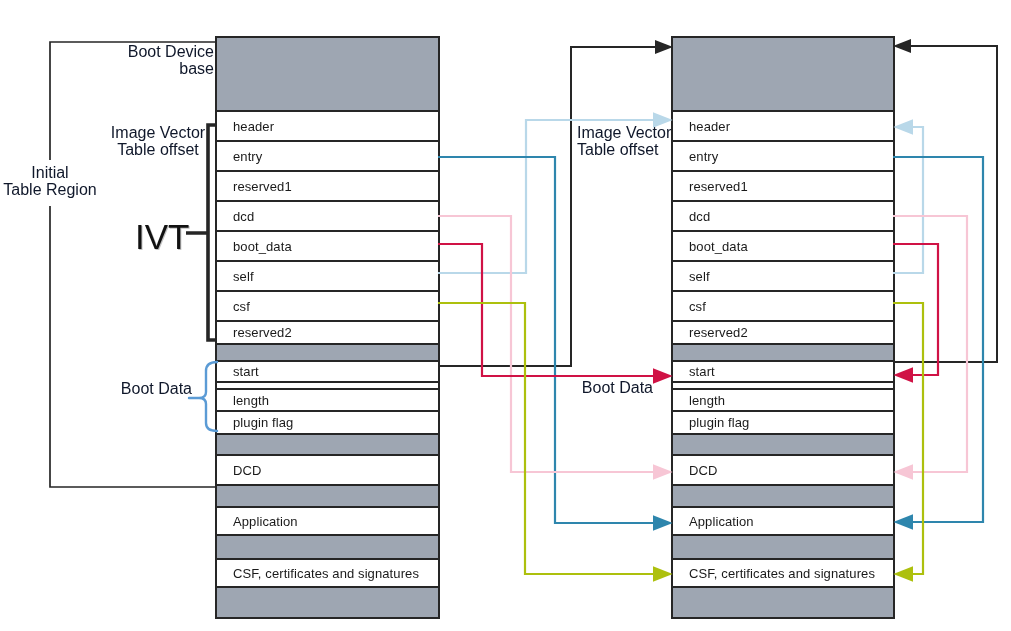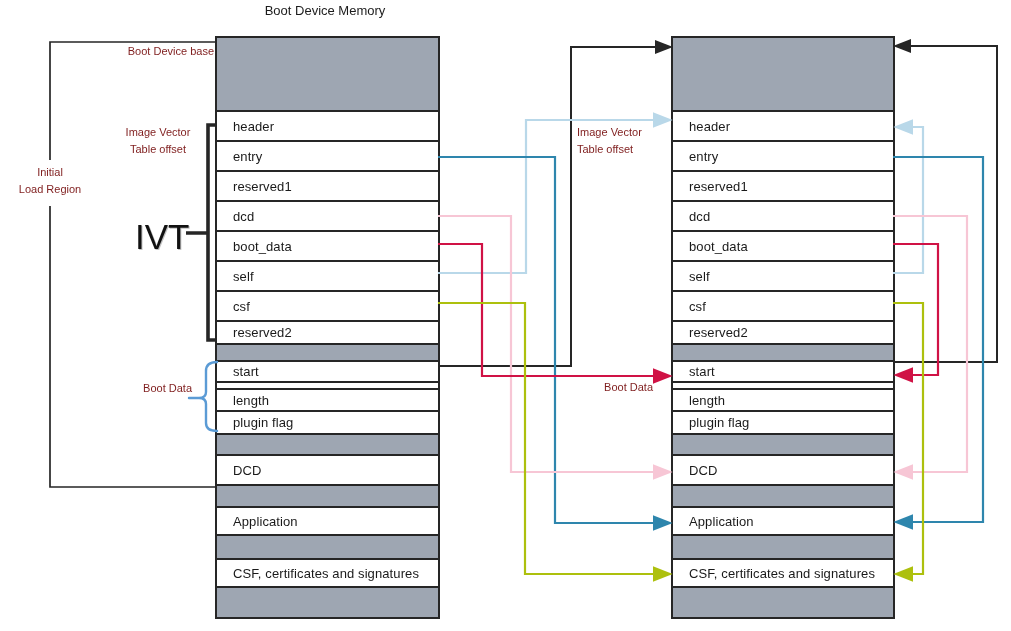--- a/index.html
+++ b/index.html
@@ -17,33 +17,32 @@
     display:flex;flex-direction:column;
   }
   .mrow{box-sizing:border-box;border-bottom:2px solid #262626;flex:none;}
   .mrow:last-child{border-bottom:none;flex:1;}
   .mrow.field{
     background:#fff;display:flex;align-items:center;
     padding-left:16px;font-size:13px;letter-spacing:.1px;
   }
   .mrow.region-gray, .mrow.gray-sm{background:var(--c-gray_fill,#9ea6b2);}
   .mrow.thin{background:#fff;}
-  .lbl{position:absolute;font-size:11px;line-height:17px;color:#7f1d1d;}
+  .lbl{position:absolute;font-size:16px;line-height:17px;color:#0f172a;}
   .lbl.center{text-align:center;}
   .lbl.right{text-align:right;}
   #ivt-label{font-size:35px;line-height:35px;color:#111;
     text-shadow:1px 1px 0 rgba(120,120,120,.45);}
   svg#wires{position:absolute;left:0;top:0;pointer-events:none;}
 </style>
 </head>
 <body>
 
 <div id="stage">
 
-  <div class="title" style="left:215px;">Boot Device Memory</div>
 
   <div class="memcol" id="col-left" style="left:215px;width:225px;">
       <div class="mrow region-gray" style="height: 74px;"></div>
       <div class="mrow field" style="height: 30px;">
         <span>header</span>
       </div>
       <div class="mrow field" style="height: 30px;">
         <span>entry</span>
       </div>
       <div class="mrow field" style="height: 30px;">
@@ -186,21 +185,21 @@
 
   <div class="lbl right" style="left:94px;top:43px;width:120px;">Boot Device base</div>
 
   <div class="lbl center" style="left:108px;top:124px;width:100px;">
     <div>Image Vector</div>
     <div>Table offset</div>
   </div>
 
   <div class="lbl center" style="left:0px;top:164px;width:100px;text-align:center;">
     <div>Initial</div>
-    <div>Load Region</div>
+    <div>Table Region</div>
   </div>
 
   <div class="lbl" id="ivt-label" style="left:135px;top:219px;width:70px;">IVT</div>
 
   <div class="lbl right" style="left:92px;top:380px;width:100px;">Boot Data</div>
 
   <div class="lbl" style="left:577px;top:124px;width:100px;">
     <div>Image Vector</div>
     <div>Table offset</div>
   </div>

